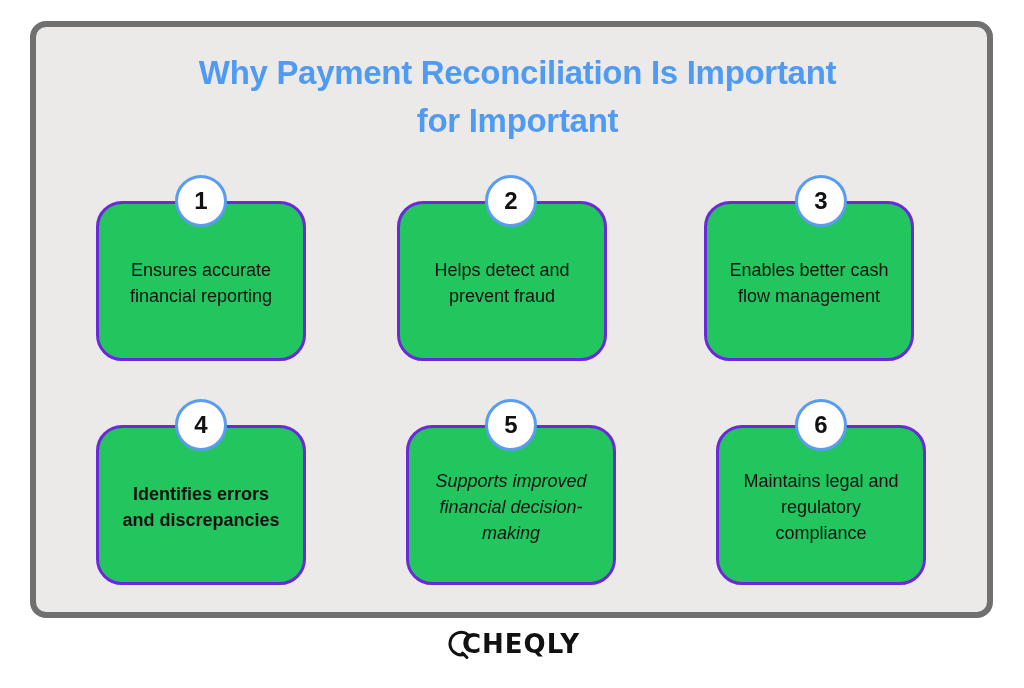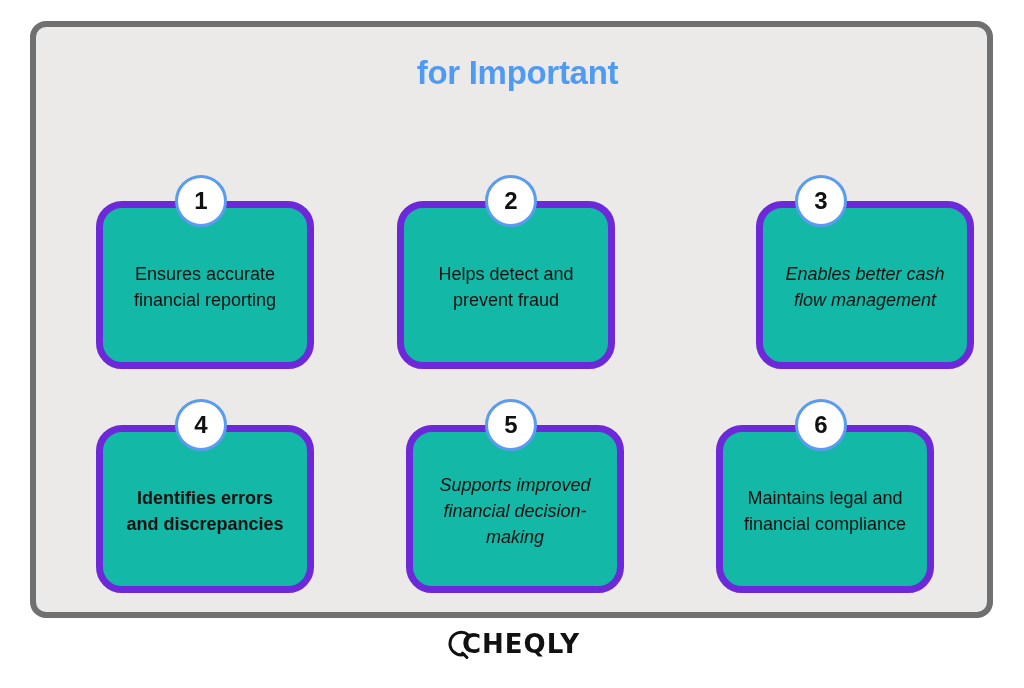--- a/index.html
+++ b/index.html
@@ -1,60 +1,61 @@
 <!DOCTYPE html>
 <html><head>
 <meta charset="utf-8">
 <style>
   html, body { margin:0; padding:0; }
   body { width:1024px; height:688px; background:#ffffff; position:relative; overflow:hidden; font-family:"Liberation Sans", sans-serif; }
   .frame { position:absolute; left:30px; top:21px; width:951px; height:585px; background:#ECEAE9; border:6px solid #707070; border-radius:16px; }
   .title { position:absolute; left:0; top:22px; width:963px; text-align:center; color:#4F9BF4; font-weight:bold; font-size:33px; line-height:48px; font-family:"Liberation Sans", sans-serif; letter-spacing:-0.3px; }
-  .card { position:absolute; width:204px; height:154px; background:#14b8a6; border:7px solid #6d28d9; border-radius:26px; box-sizing:content-box; }
+  .card { position:absolute; width:204px; height:154px; background:#22c55e; border:3px solid #6d28d9; border-radius:26px; box-sizing:content-box; }
   .card-text { position:absolute; left:8px; right:8px; top:0; bottom:0; display:flex; align-items:center; justify-content:center; text-align:center; font-size:18px; line-height:26px; color:#111; padding-top:4px; }
   .badge { position:absolute; width:46px; height:46px; border-radius:50%; background:#ffffff; border:3px solid #5A9CF0; display:flex; align-items:center; justify-content:center; font-weight:bold; font-size:24px; color:#111; }
   .logo { position:absolute; left:446px; top:624px; width:134px; height:40px; display:flex; align-items:center;text-align:center; }
   .logo-text { font-family:"DejaVu Sans", sans-serif; font-weight:bold; font-size:26px; letter-spacing:1px; color:#111; margin-left:-14px; }
 </style>
 </head>
 <body>
 
 <div class="frame">
   <div class="title">
+    <div>Why Payment Reconciliation Is Important</div>
     <div>for Important</div>
   </div>
 </div>
 
 <div class="card" style="left:96px; top:201px;">
   <div class="card-text" style="padding-left:10px;padding-right:10px;">Ensures accurate financial reporting</div>
 </div>
 <div class="badge" style="left:175px; top:175px;">1</div>
 
 <div class="card" style="left:397px; top:201px;">
   <div class="card-text" style="padding-left:14px;padding-right:14px;">Helps detect and prevent fraud</div>
 </div>
 <div class="badge" style="left:485px; top:175px;">2</div>
 
-<div class="card" style="left:756px; top:201px;font-style:italic;">
+<div class="card" style="left:704px; top:201px;">
   <div class="card-text">Enables better cash flow management</div>
 </div>
 <div class="badge" style="left:795px; top:175px;">3</div>
 
 <div class="card" style="left:96px; top:425px;">
   <div class="card-text" style="padding-left:10px;padding-right:10px;font-weight:bold;">Identifies errors and discrepancies</div>
 </div>
 <div class="badge" style="left:175px; top:399px;">4</div>
 
 <div class="card" style="left:406px; top:425px;">
   <div class="card-text" style="padding-left:6px;padding-right:6px;font-style:italic;">Supports improved financial decision-making</div>
 </div>
 <div class="badge" style="left:485px; top:399px;">5</div>
 
 <div class="card" style="left:716px; top:425px;">
-  <div class="card-text" style="padding-left:6px;padding-right:6px;">Maintains legal and financial compliance</div>
+  <div class="card-text" style="padding-left:6px;padding-right:6px;">Maintains legal and regulatory compliance</div>
 </div>
 <div class="badge" style="left:795px; top:399px;">6</div>
 
 <div class="logo">
   <svg width="40" height="40" viewBox="0 0 40 40">
     <path d="M30 8 A15 15 0 1 0 24 34" fill="none" stroke="#111" stroke-width="4" stroke-linecap="round"></path>
     <path d="M22 32 L28 38" stroke="#111" stroke-width="4" stroke-linecap="round"></path>
   </svg>
   <span class="logo-text">CHEQLY</span>
 </div>

